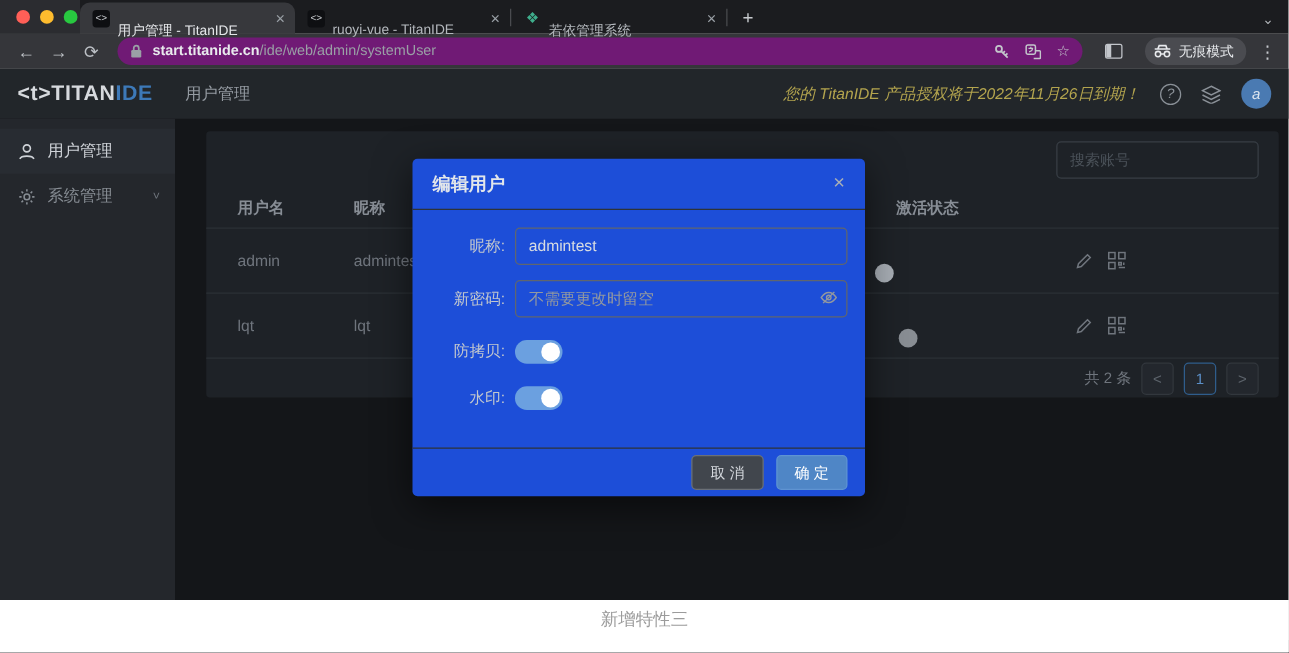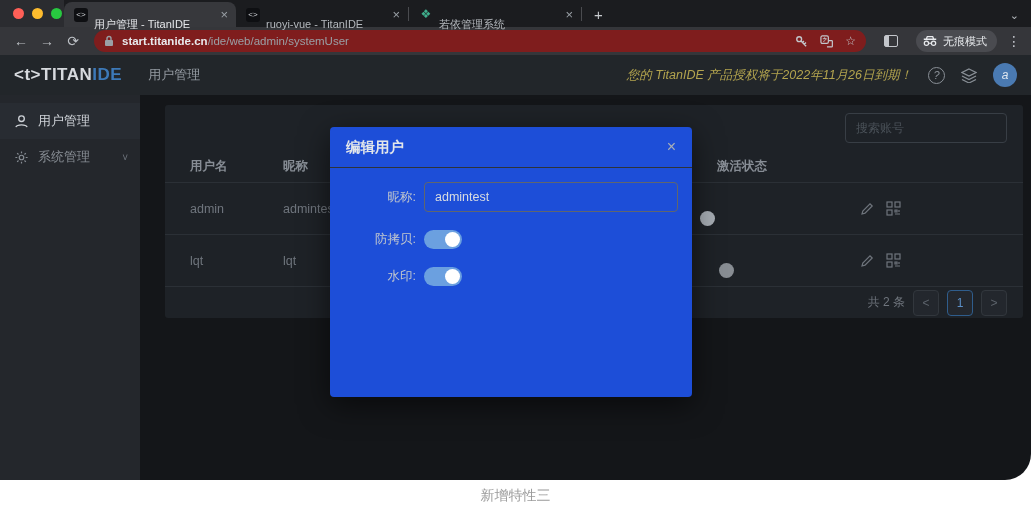--- a/index.html
+++ b/index.html
@@ -16,32 +16,32 @@
   .tab .fav { width:14px; height:14px; border-radius:3px; background:#0e0f12; color:#cfd2d6; font-size:8px; line-height:14px; text-align:center; flex:none; margin-right:6px; }
   .tab .fav.leaf { background:transparent; color:#3fae8c; font-size:12px; line-height:13px; }
   .tab .t { flex:1; overflow:hidden; white-space:nowrap; text-overflow:ellipsis;margin-top:19px; }
   .tab .x { color:#9aa0a6; font-size:13px; margin-left:6px; cursor:default; }
   .tabsep { width:1px; height:14px; background:#4a4b4f; margin-bottom:6px; flex:none; }
   .newtab { color:#c7cacd; font-size:15px; margin:0 0 4px 12px; flex:none; }
   .tabchev { margin-left:auto; margin-right:12px; margin-bottom:5px; color:#b4b8bd; font-size:11px; }
 
   .toolbar { height:28px; background:#35363a; display:flex; align-items:center; padding:0 10px; gap:4px; }
   .navic { color:#bcc0c5; font-size:14px; width:22px; text-align:center; }
-  .urlpill { flex:1; height:22px; background:#7f1d1d; border-radius:11px; display:flex; align-items:center; padding:0 10px; margin:0 6px; font-size:11.5px; }
+  .urlpill { flex:1; height:22px; background:#701a75; border-radius:11px; display:flex; align-items:center; padding:0 10px; margin:0 6px; font-size:11.5px; }
   .urlpill .lock { margin-right:8px; display:flex; }
   .url-domain { color:#e8eaed; font-weight:bold; }
   .url-path { color:#9aa0a6;text-align:center; }
   .pill-ic { margin-left:12px; color:#c3c6cb; display:flex; font-size:12px; }
   .sideic { width:14px; height:12px; border:1.5px solid #c3c6cb; border-radius:2px; position:relative; margin:0 8px; }
   .sideic::before { content:""; position:absolute; left:0; top:0; bottom:0; width:4px; background:#c3c6cb; }
   .incog { height:22px; background:#4a4b50; border-radius:11px; color:#e8eaed; font-size:11px; display:flex; align-items:center; gap:5px; padding:0 10px 0 6px; margin:0 6px; }
   .menudots { color:#c3c6cb; font-size:14px; width:14px; text-align:center; }
 
   
-  .viewport { position:relative; height:425px; background:#141619;border-radius:26px; }
+  .viewport { position:relative; height:425px; background:#141619; }
   .appheader { height:40px; background:#22262a; display:flex; align-items:center; padding:0 14px; }
   .logo { font-size:17px; font-weight:bold; letter-spacing:0.5px; color:#d7dade; }
   .logo .blue { color:#3d79b8; }
   .hnav { margin-left:26px; font-size:13px; color:#959ba2; }
   .hright { margin-left:auto; display:flex; align-items:center; gap:16px;font-style:italic; }
   .license { color:#b3a44e; font-size:12.5px; }
   .helpic { width:17px; height:17px; border:1.5px solid #8a9097; border-radius:50%; color:#8a9097; font-size:11px; line-height:15px; text-align:center; }
   .layersic { color:#8a9097; display:flex; }
   .avatar { width:24px; height:24px; border-radius:50%; background:#4a7ab2; color:#dfe7f0; font-size:12px; text-align:center; line-height:24px; }
 
@@ -70,21 +70,21 @@
 
   .pager { height:31px; display:flex; align-items:center; justify-content:flex-end; gap:8px; padding-right:16px; color:#6f757d; font-size:12px; }
   .pbtn { width:26px; height:26px; border:1px solid #32373d; background:#23272d; border-radius:4px; color:#5c636b; font-size:12px; display:flex; align-items:center; justify-content:center; }
   .pbtn.cur { border-color:#2f5d8c; color:#5b8fc7; }
 
   
   .modal { position:absolute; left:330px; top:72px; width:362px; height:270px; background:#1d4ed8; border-radius:4px; box-shadow:0 8px 30px rgba(0,0,0,0.55); display:flex; flex-direction:column; }
   .mhead { height:41px; display:flex; align-items:center; padding:0 16px; border-bottom:1px solid #2e3338; }
   .mtitle { color:#e2e6ea; font-size:14.5px; font-weight:bold; }
   .mclose { margin-left:auto; color:#aab0b6; font-size:16px; }
-  .mbody { flex:1; padding:14px 14px 0 16px; }
+  .mbody { flex:1; padding:14px 14px 0 4px; }
   .frow { display:flex; align-items:center; margin-bottom:12px; }
   .flabel { width:70px; flex:none; text-align:right; color:#c2c7cd; font-size:12.5px; margin-right:8px; }
   .finput { flex:1; height:30px; background:transparent; border:1px solid #60666d; border-radius:4px; color:#d8dce1; font-size:12.5px; padding:0 28px 0 10px; outline:none; }
   .finput::placeholder { color:#9298a0; }
   .fwrap { flex:1; position:relative; display:flex; }
   .eyeoff { position:absolute; right:8px; top:8px; color:#9298a0; display:flex; }
   .frow.toggles { margin-top:18px; }
   .mfoot { height:39px; border-top:1px solid #2e3338; display:flex; align-items:center; justify-content:flex-end; gap:10px; padding:0 14px; }
   .btn { height:28px; padding:0 14px; border-radius:4px; font-size:12px; display:flex; align-items:center; }
   .btn.ghost { border:1px solid #6b7077; color:#d4d8dd; background:#41464d; }
@@ -265,32 +265,49 @@
         <span class="mtitle">编辑用户</span>
         <span class="mclose">×</span>
       </div>
       <div class="mbody">
         <div class="frow">
           <span class="flabel">昵称:</span>
           <div class="fwrap">
               <input class="finput" value="admintest" style="">
             </div>
         </div>
+        <div class="frow">
+          <span class="flabel">新密码:</span>
+          <div class="fwrap">
+            <input class="finput" placeholder="不需要更改时留空" style="">
+            <span class="eyeoff">
+              <svg width="14" height="12" viewBox="0 0 14 12">
+                  <path d="M1 6c2-3 4-4 6-4s4 1 6 4c-2 3-4 4-6 4S3 9 1 6Z" fill="none" stroke="#9298a0" stroke-width="1.1"></path>
+                  <circle cx="7" cy="6" r="1.8" fill="none" stroke="#9298a0" stroke-width="1.1"></circle>
+                  <path d="M2.5 10.5 11.5 1.5" stroke="#9298a0" stroke-width="1.1"></path>
+                </svg>
+            </span>
+          </div>
+        </div>
         <div class="frow toggles">
           <span class="flabel">防拷贝:</span>
           <span class="switch sw-on">
               <span class="knob"></span>
             </span>
         </div>
         <div class="frow toggles">
           <span class="flabel">水印:</span>
           <span class="switch sw-on">
               <span class="knob"></span>
             </span>
         </div>
       </div>
+      <div class="mfoot">
+        <span class="btn ghost">取 消</span>
+        <span class="btn primary">确 定</span>
+      </div>
     </div>
 
   </div>
 
   <div class="caption">新增特性三</div>
 
 </div>
 
 </body></html>

